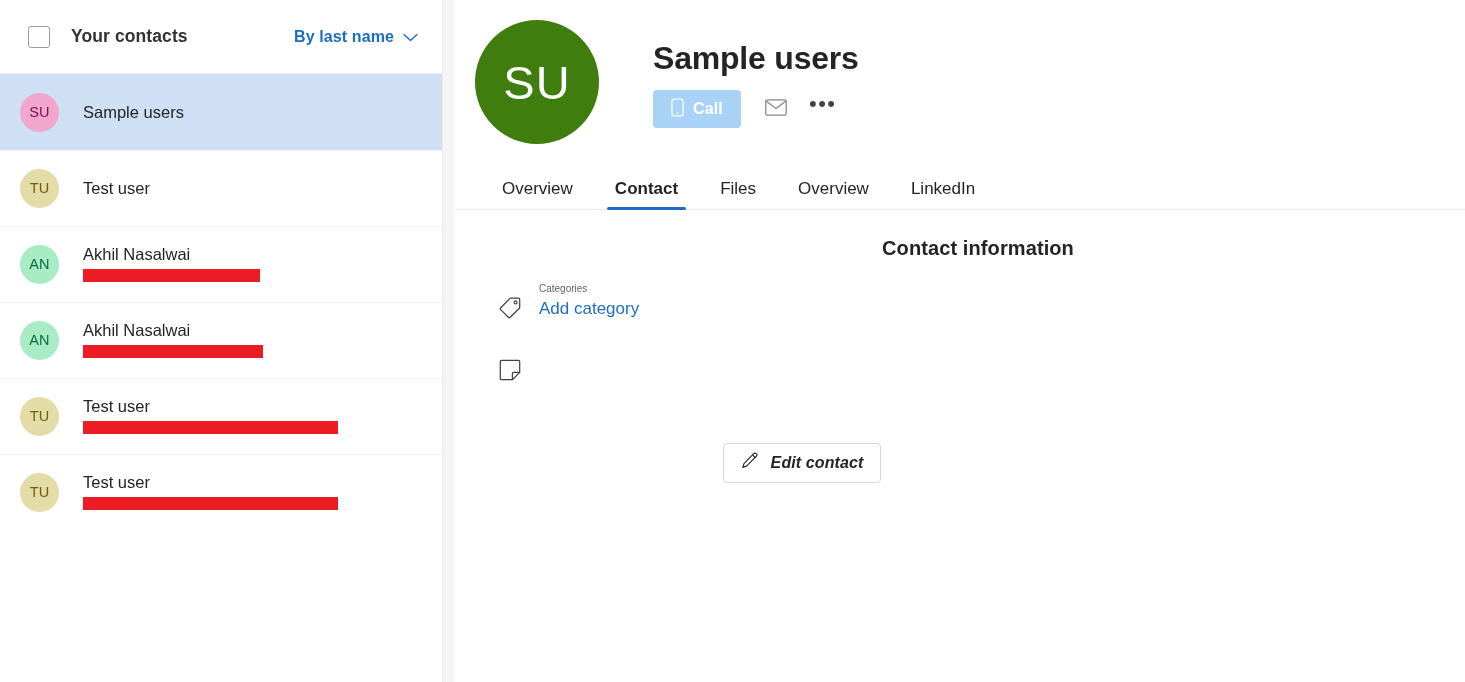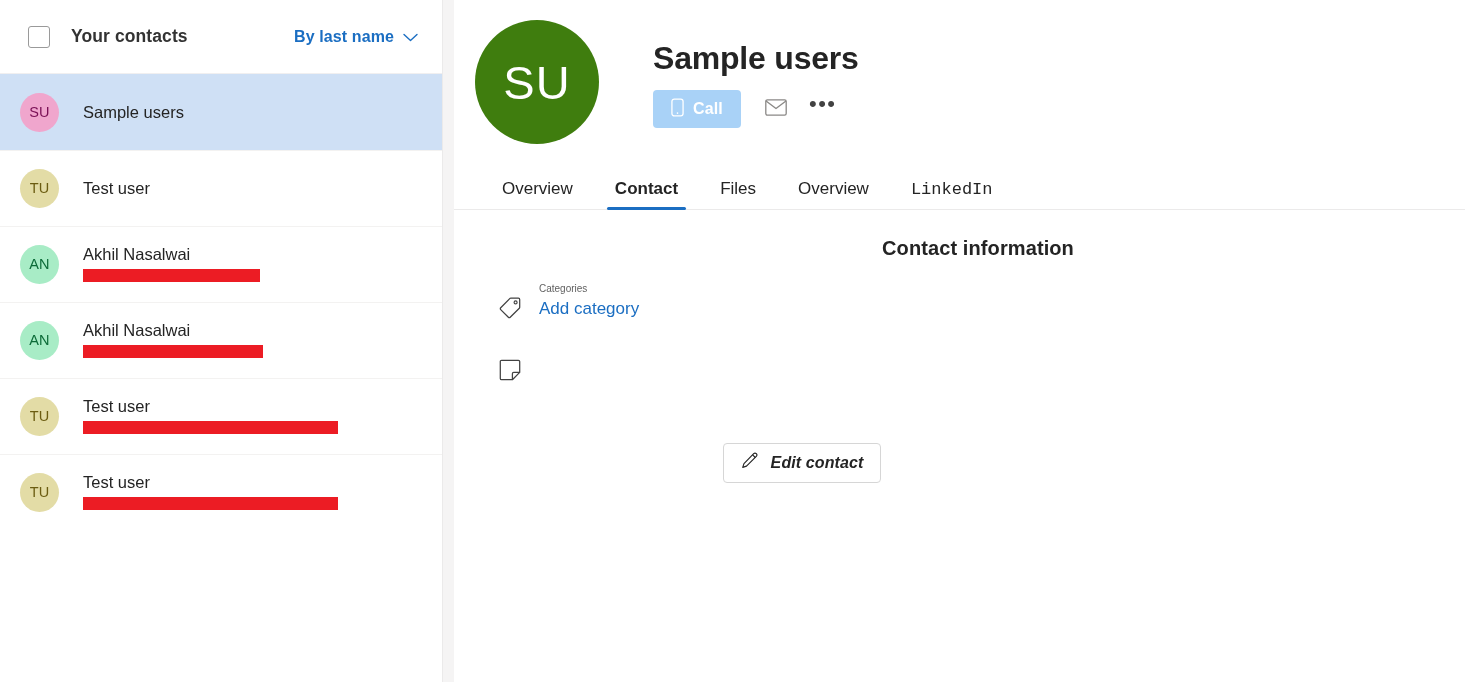--- a/index.html
+++ b/index.html
@@ -277,21 +277,21 @@
   .tab {
     font-size: 17px;
     color: #242424;
     padding: 0 11px 11px 11px;
     cursor: pointer;
     position: relative;
     margin-right: 20px;
     white-space: nowrap;
   }
 
-  .tab:last-child { margin-right: 0; font-family: Liberation Mono, monospace; }
+  .tab:last-child { margin-right: 0; }
 
   .tab.active {
     font-weight: bold;
   }
 
   .tab.active::after {
     content: "";
     position: absolute;
     left: 3px;
     right: 3px;

